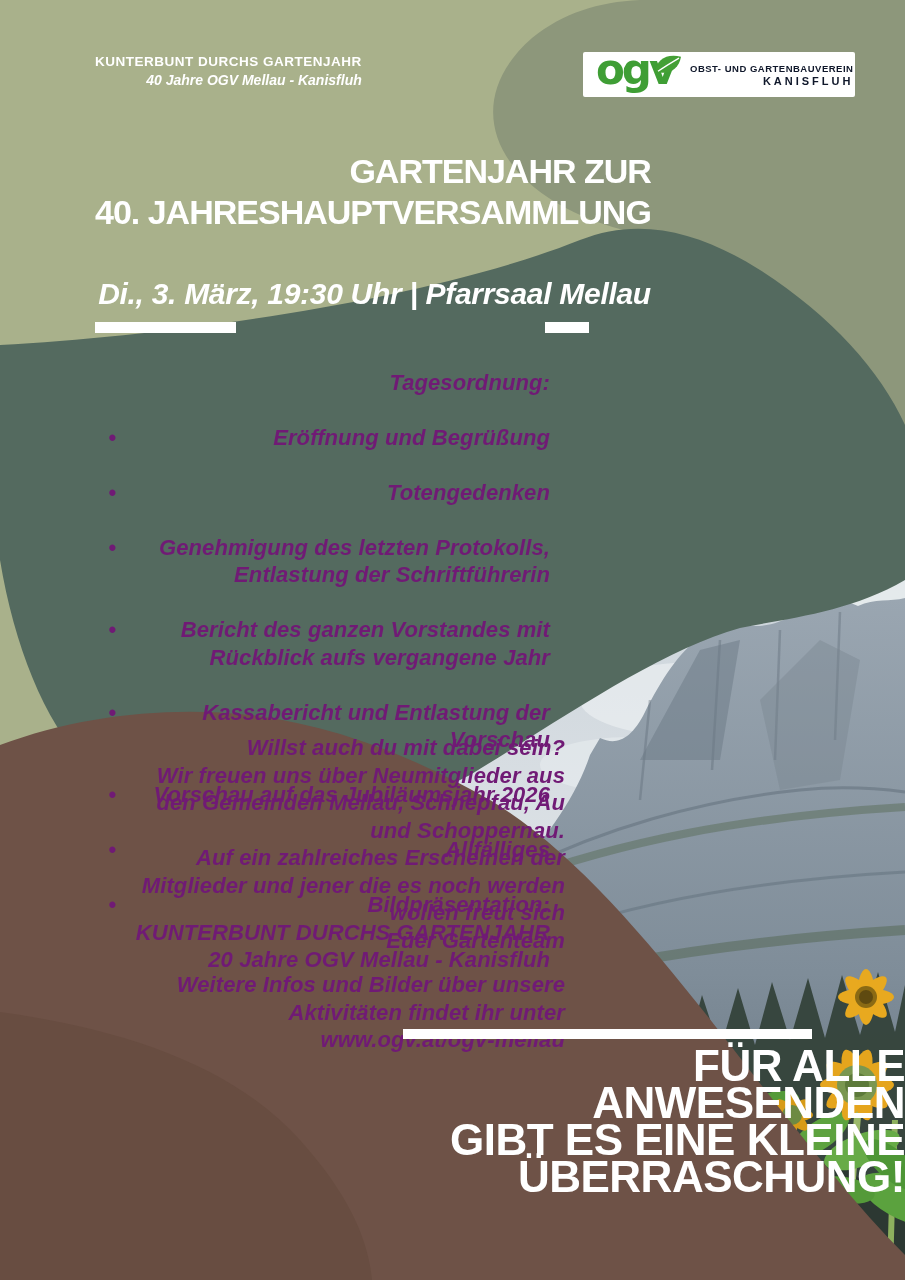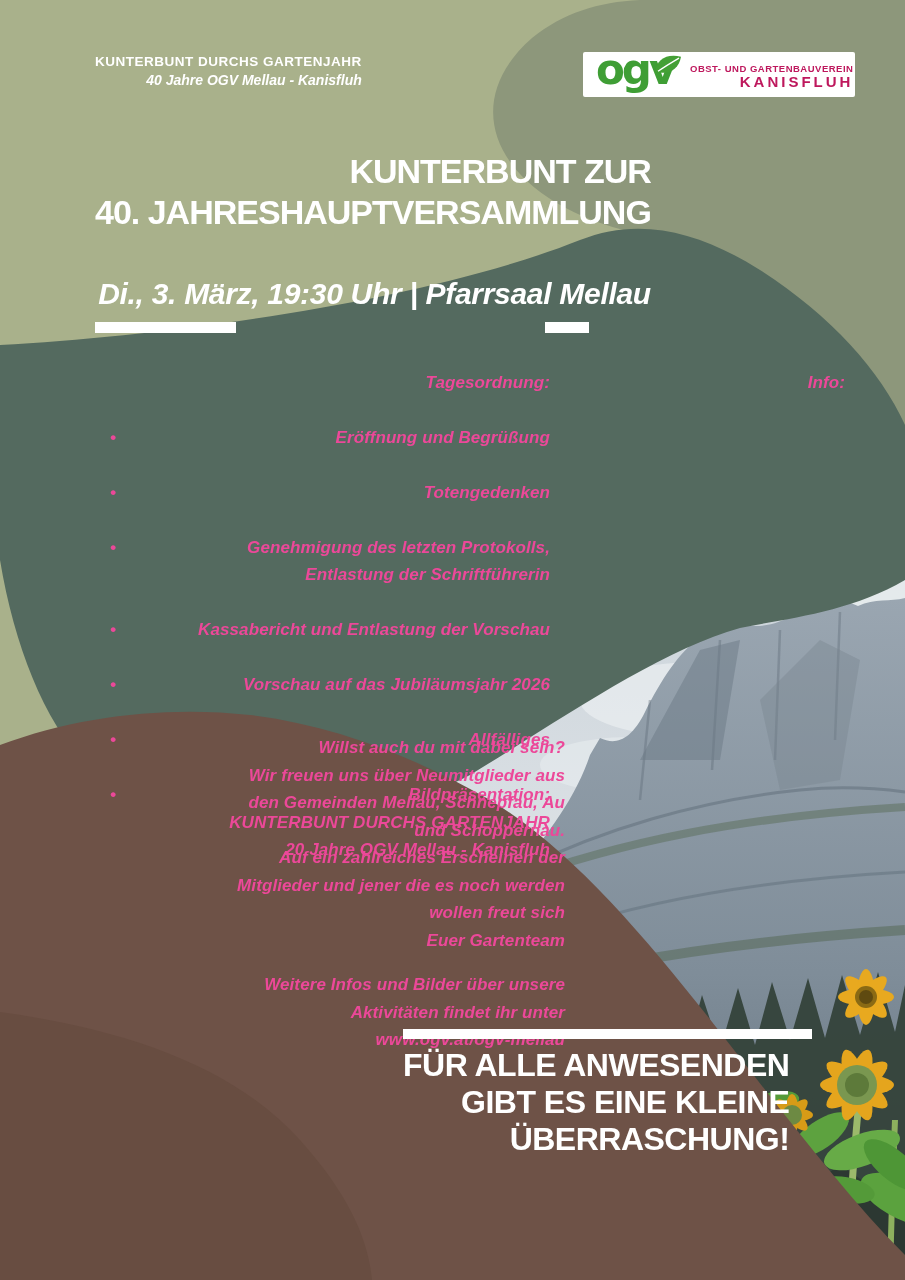--- a/index.html
+++ b/index.html
@@ -13,50 +13,50 @@
   .eyebrow-sub{font-style:italic;font-weight:600;font-size:14px;line-height:18px;}
 
   
   .logo{position:absolute;left:583px;top:52px;width:272px;height:45px;background:#ffffff;
         border-radius:2px;display:flex;align-items:center;box-sizing:border-box;
         padding-left:13px;overflow:hidden;}
   .logo-mark{position:relative;width:86px;height:45px;}
   .logo-word{position:absolute;left:0;top:-7px;font-family:"DejaVu Sans",sans-serif;
              font-weight:700;font-size:42px;line-height:50px;letter-spacing:-3px;color:#3f9e35;}
   .leaf{position:absolute;right:0px;top:-1px;width:28px;height:28px;transform:rotate(10deg);}
-  .logo-org{margin-left:8px;color:#be185d;font-weight:700;}
+  .logo-org{margin-left:8px;color:#0f172a;font-weight:700;}
   .logo-org1{font-size:9.5px;line-height:13px;letter-spacing:.5px;}
-  .logo-org2{font-size:15px;line-height:13px;letter-spacing:3px;}
+  .logo-org2{font-size:11px;line-height:13px;letter-spacing:3px;}
 
   
   .title{position:absolute;left:95px;top:151px;color:#ffffff;}
   .title-l1,.title-l2{font-weight:700;font-size:34px;line-height:41px;letter-spacing:-1px;}
   .title-sub{font-style:italic;font-weight:600;font-size:30px;line-height:46px;letter-spacing:-.3px;margin-top:38px;}
 
   
   .bar{position:absolute;background:#ffffff;}
   .bar-agenda{left:95px;top:322px;width:141px;height:11px;}
   .bar-info{left:545px;top:322px;width:44px;height:11px;}
   .bar-surprise{left:403px;top:1029px;width:409px;height:10px;}
 
   
-  .body-text{font-style:italic;font-weight:600;font-size:17px;line-height:27.5px;
-             color:#ec4899;white-space:pre-line;letter-spacing:.1px;}
+  .body-text{font-style:italic;font-weight:600;font-size:22px;line-height:27.5px;
+             color:#701a75;white-space:pre-line;letter-spacing:.1px;}
   .agenda{position:absolute;left:95px;top:341px;width:455px;}
   .agenda-item{display:flex;}
   .agenda-bullet{flex:0 0 21px;}
   .agenda-bullet::before{content:"\2022";}
   .agenda-text{flex:1;}
   .info{position:absolute;left:545px;top:341px;width:300px;}
   .membership{position:absolute;left:95px;top:734px;width:470px;}
   .moreinfo{position:absolute;left:95px;top:971px;width:470px;}
 
   
   .surprise{position:absolute;left:403px;top:1047px;color:#ffffff;font-weight:700;
-            font-size:32px;line-height:37px;letter-spacing:-.5px;white-space:pre-line;}
+            font-size:44px;line-height:37px;letter-spacing:-.5px;white-space:pre-line;}
 </style>
 </head>
 <body>
 
 <div class="page">
 
   <svg class="bg" width="905" height="1280" viewBox="0 0 905 1280">
     <defs>
       <linearGradient id="skyG" x1="0" y1="0" x2="0" y2="1">
         <stop offset="0" stop-color="#c9d2d9"></stop>
@@ -157,21 +157,21 @@
         <path d="M6 25 C13 18 20 12 27 6" stroke="#ffffff" stroke-width="1.6" fill="none"></path>
       </svg>
     </div>
     <div class="logo-org">
       <div class="logo-org1">OBST- UND GARTENBAUVEREIN</div>
       <div class="logo-org2">KANISFLUH</div>
     </div>
   </div>
 
   <div class="title">
-    <div class="title-l1">KUNTERBUNT ZUR</div>
+    <div class="title-l1">GARTENJAHR ZUR</div>
     <div class="title-l2">40. JAHRESHAUPTVERSAMMLUNG</div>
     <div class="title-sub">Di., 3. März, 19:30 Uhr | Pfarrsaal Mellau</div>
   </div>
 
   <div class="bar bar-agenda"></div>
   <section class="agenda body-text">
     <div class="agenda-heading">Tagesordnung:</div>
     <div class="agenda-item">
       <span class="agenda-bullet"></span>
       <span class="agenda-text">Eröffnung und Begrüßung</span>
@@ -180,41 +180,45 @@
       <span class="agenda-bullet"></span>
       <span class="agenda-text">Totengedenken</span>
     </div>
     <div class="agenda-item">
       <span class="agenda-bullet"></span>
       <span class="agenda-text">Genehmigung des letzten Protokolls,
 Entlastung der Schriftführerin</span>
     </div>
     <div class="agenda-item">
       <span class="agenda-bullet"></span>
+      <span class="agenda-text">Bericht des ganzen Vorstandes mit
+Rückblick aufs vergangene Jahr</span>
+    </div>
+    <div class="agenda-item">
+      <span class="agenda-bullet"></span>
       <span class="agenda-text">Kassabericht und Entlastung der Vorschau</span>
     </div>
     <div class="agenda-item">
       <span class="agenda-bullet"></span>
       <span class="agenda-text">Vorschau auf das Jubiläumsjahr 2026</span>
     </div>
     <div class="agenda-item">
       <span class="agenda-bullet"></span>
       <span class="agenda-text">Allfälliges</span>
     </div>
     <div class="agenda-item">
       <span class="agenda-bullet"></span>
       <span class="agenda-text">Bildpräsentation:
 KUNTERBUNT DURCHS GARTENJAHR
 20 Jahre OGV Mellau - Kanisfluh</span>
     </div>
   </section>
 
   <div class="bar bar-info"></div>
   <section class="info body-text">
-    <div class="info-heading">Info:</div>
   </section>
 
   <section class="membership body-text">Willst auch du mit dabei sein?
 Wir freuen uns über Neumitglieder aus
 den Gemeinden Mellau, Schnepfau, Au
 und Schoppernau.
 Auf ein zahlreiches Erscheinen der
 Mitglieder und jener die es noch werden
 wollen freut sich
 Euer Gartenteam</section>

